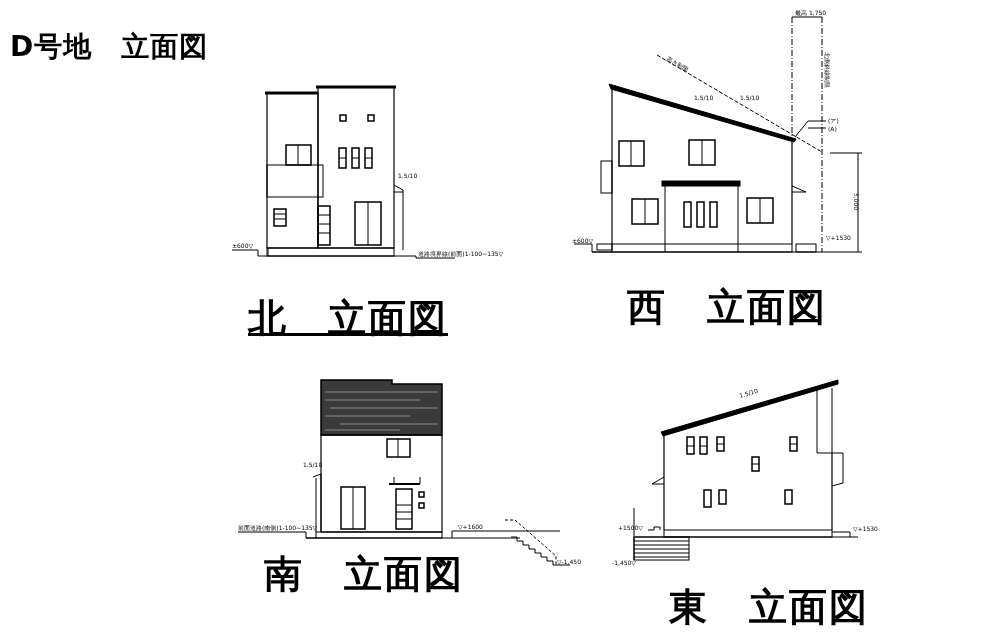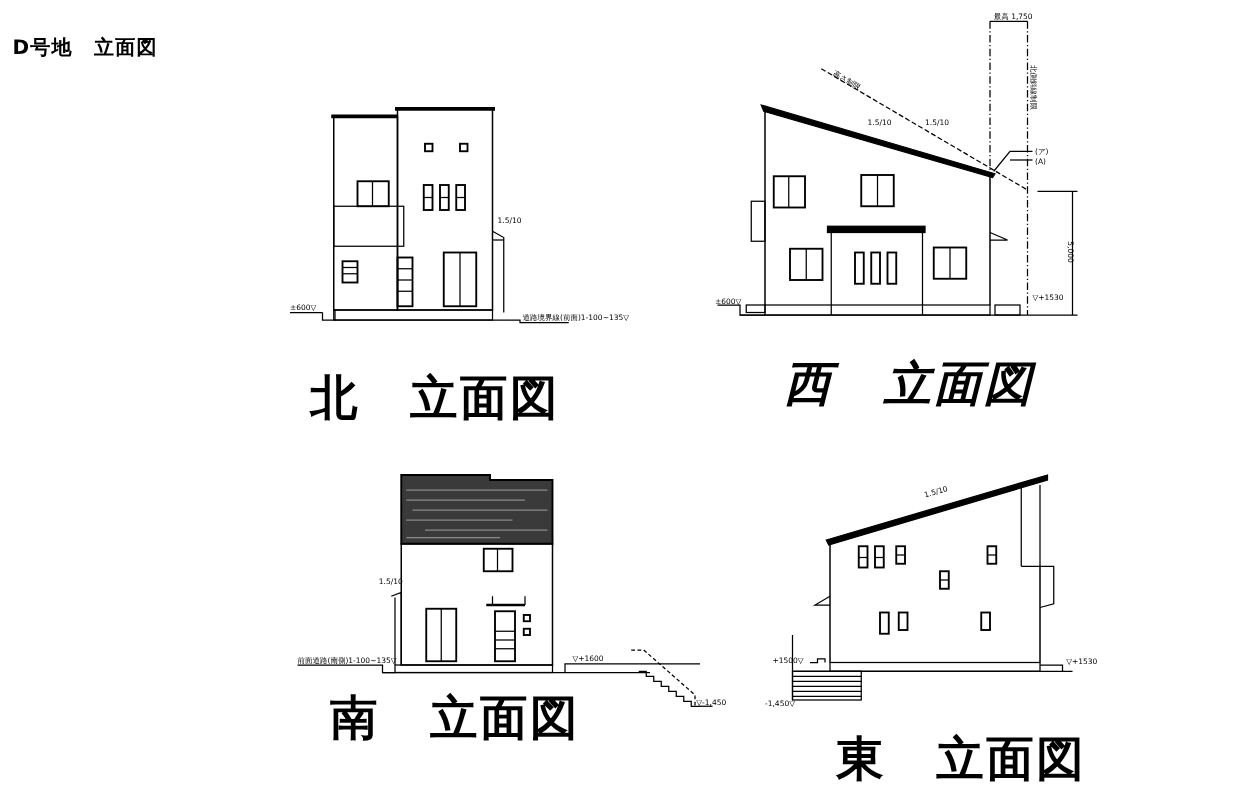--- a/index.html
+++ b/index.html
@@ -1,17 +1,17 @@
 <!DOCTYPE html>
 <html><head>
 <meta charset="utf-8">
 <style>
   html,body{margin:0;padding:0;background:#ffffff;}
   body{width:1000px;height:640px;position:relative;overflow:hidden;font-family:"DejaVu Sans","Liberation Sans",sans-serif;color:#000;}
-  .page-title{position:absolute;left:10px;top:28px;font-size:16px;font-weight:bold;letter-spacing:1px;white-space:pre;}
+  .page-title{position:absolute;left:10px;top:28px;font-size:28px;font-weight:bold;letter-spacing:1px;white-space:pre;}
   .caption{position:absolute;font-size:38px;font-weight:bold;letter-spacing:2px;white-space:pre;}
   .drawing{position:absolute;left:0;top:0;}
   .ann{font-family:"DejaVu Sans",sans-serif;font-size:6px;fill:#000;}
   .ann-v{font-family:"DejaVu Sans",sans-serif;font-size:6px;fill:#000;}
 </style>
 </head>
 <body>
 
 <div class="page-title">D号地　立面図</div>
 
@@ -216,16 +216,16 @@
     <rect x="785" y="490" width="7" height="14" stroke-width="1.5"></rect>
 
     <polyline points="664,477 652,484 664,484"></polyline>
   </g>
   <text class="ann" x="740" y="398" transform="rotate(-16 740 398)">1.5/10</text>
   <text class="ann" x="618" y="530">+1500▽</text>
   <text class="ann" x="612" y="565">-1,450▽</text>
   <text class="ann" x="853" y="531">▽+1530</text>
 </svg>
 
-<div class="caption" style="left:248px;top:293px;">北　立面図</div>
-<div class="caption" style="left:627px;top:282px;font-style:italic;">西　立面図</div>
+<div class="caption" style="left:248px;top:293px;text-decoration:underline;">北　立面図</div>
+<div class="caption" style="left:627px;top:282px;">西　立面図</div>
 <div class="caption" style="left:264px;top:549px;">南　立面図</div>
 <div class="caption" style="left:669px;top:582px;">東　立面図</div>
 
 </body></html>

